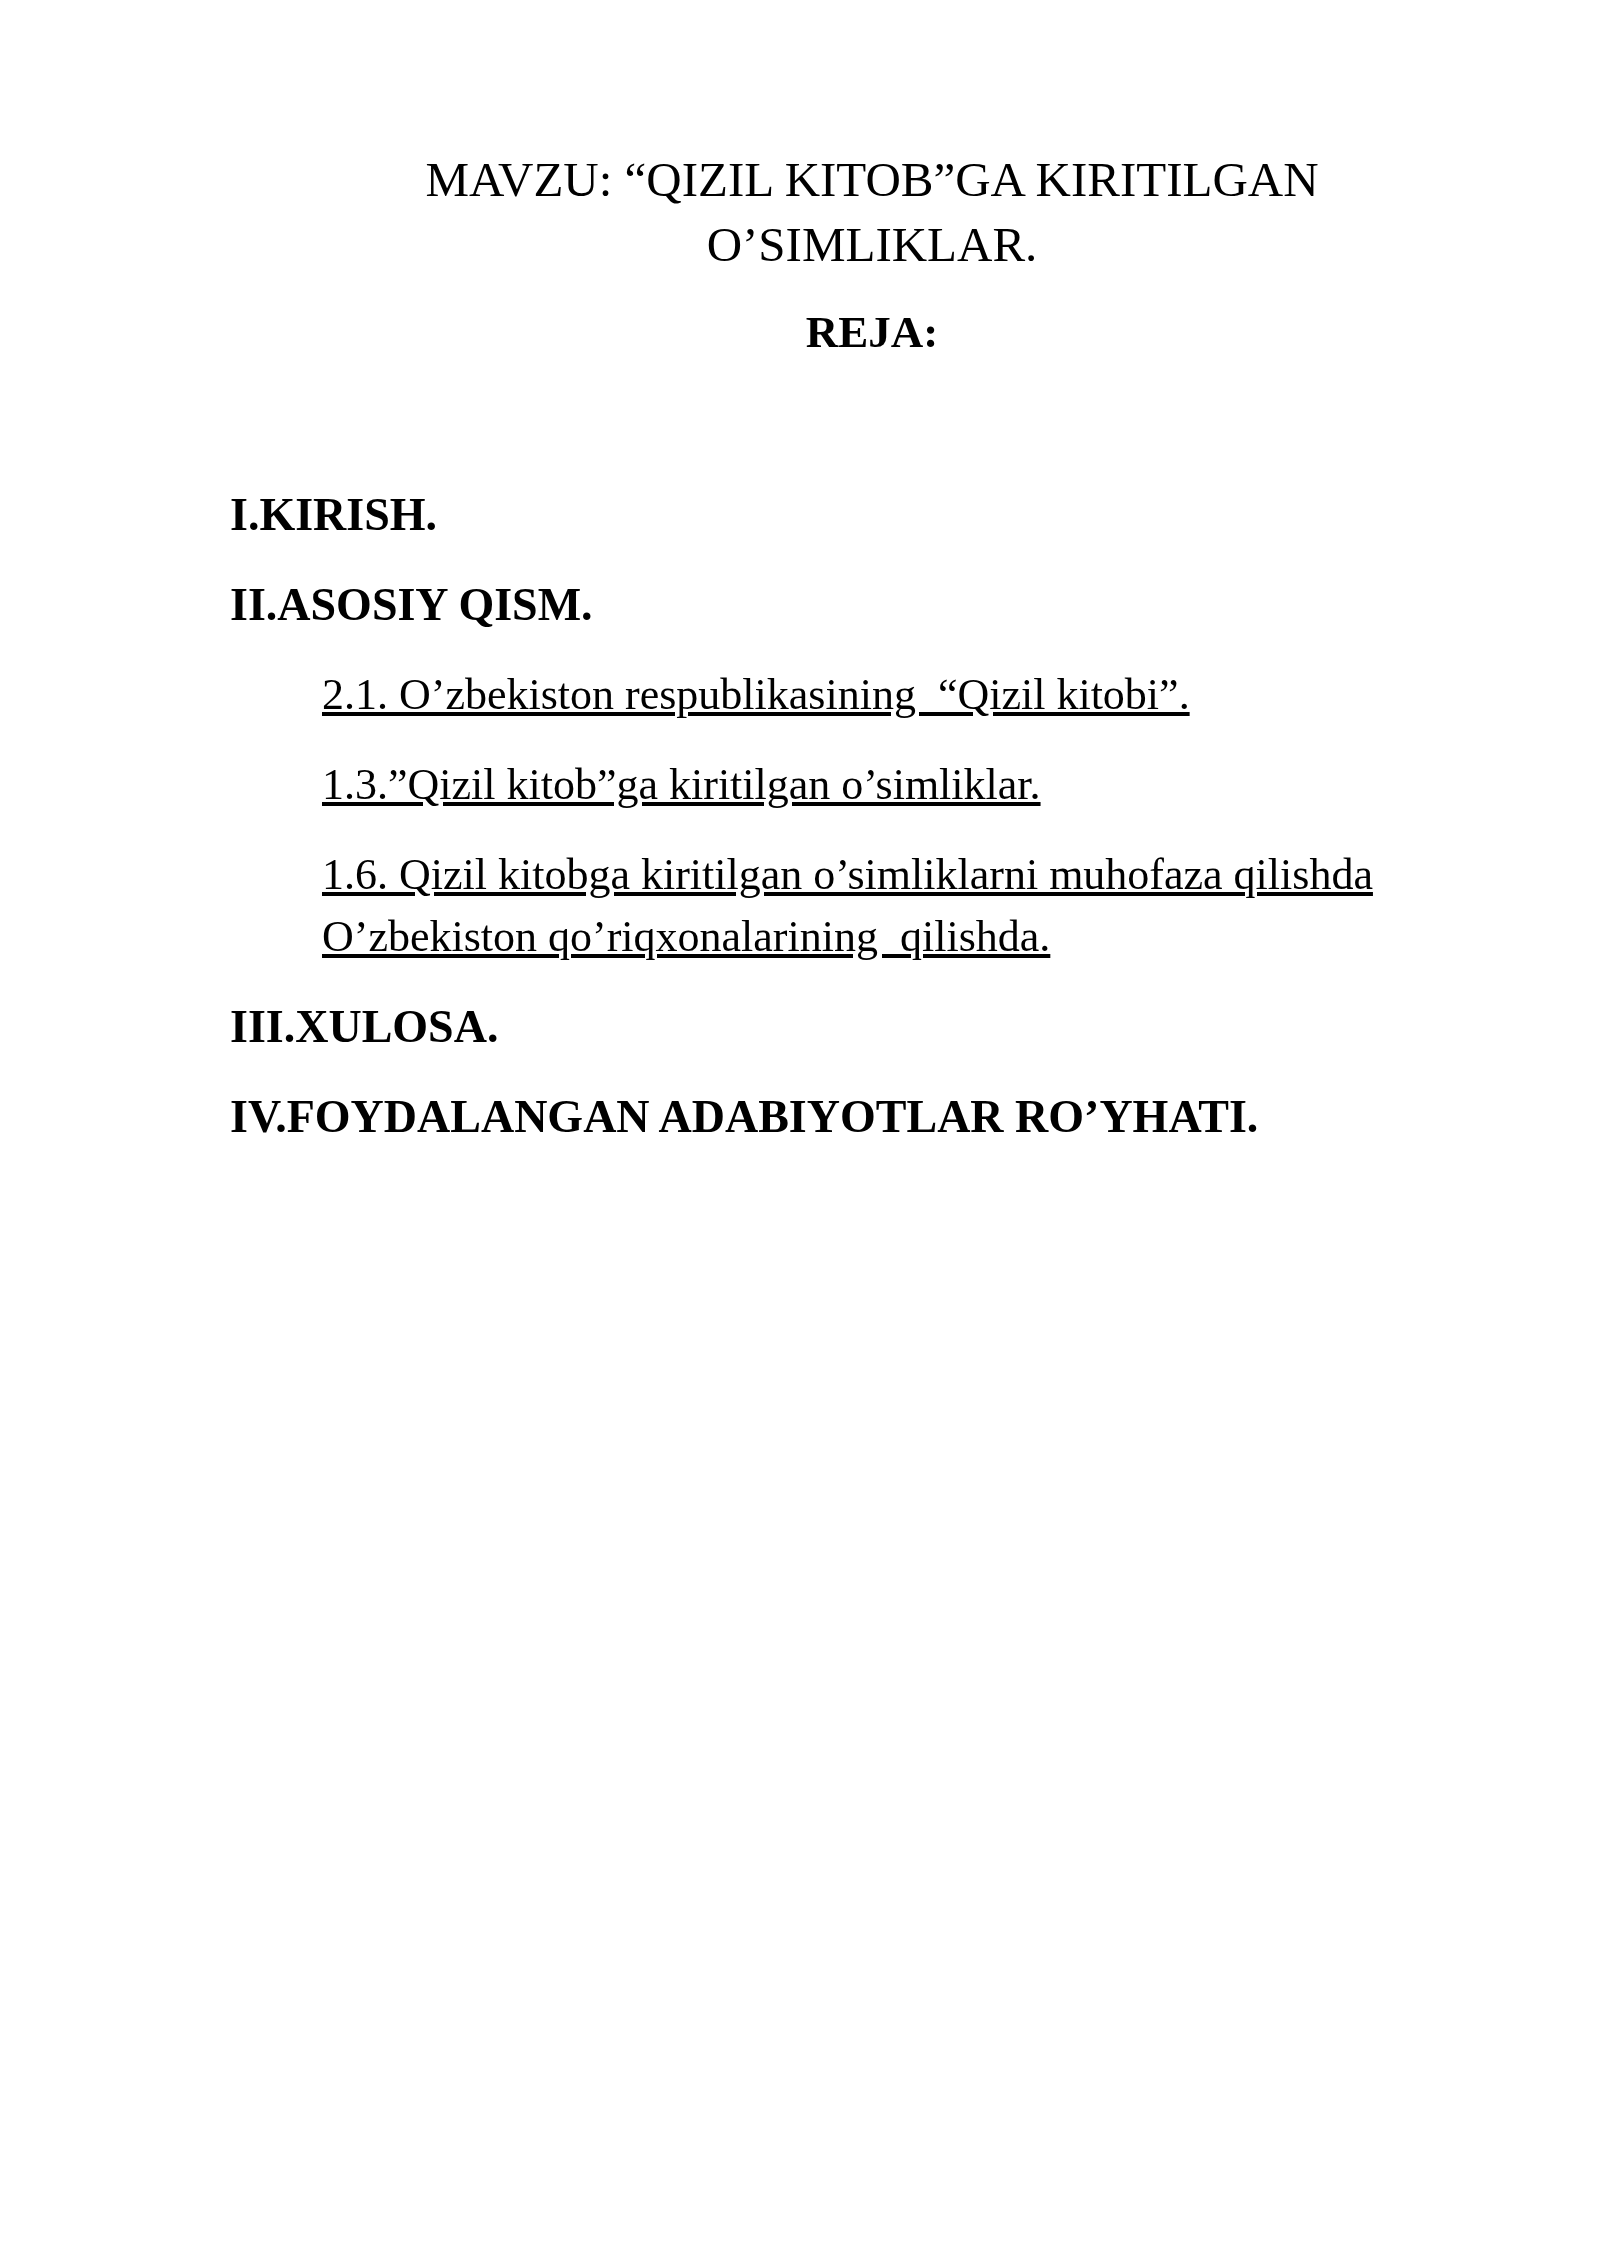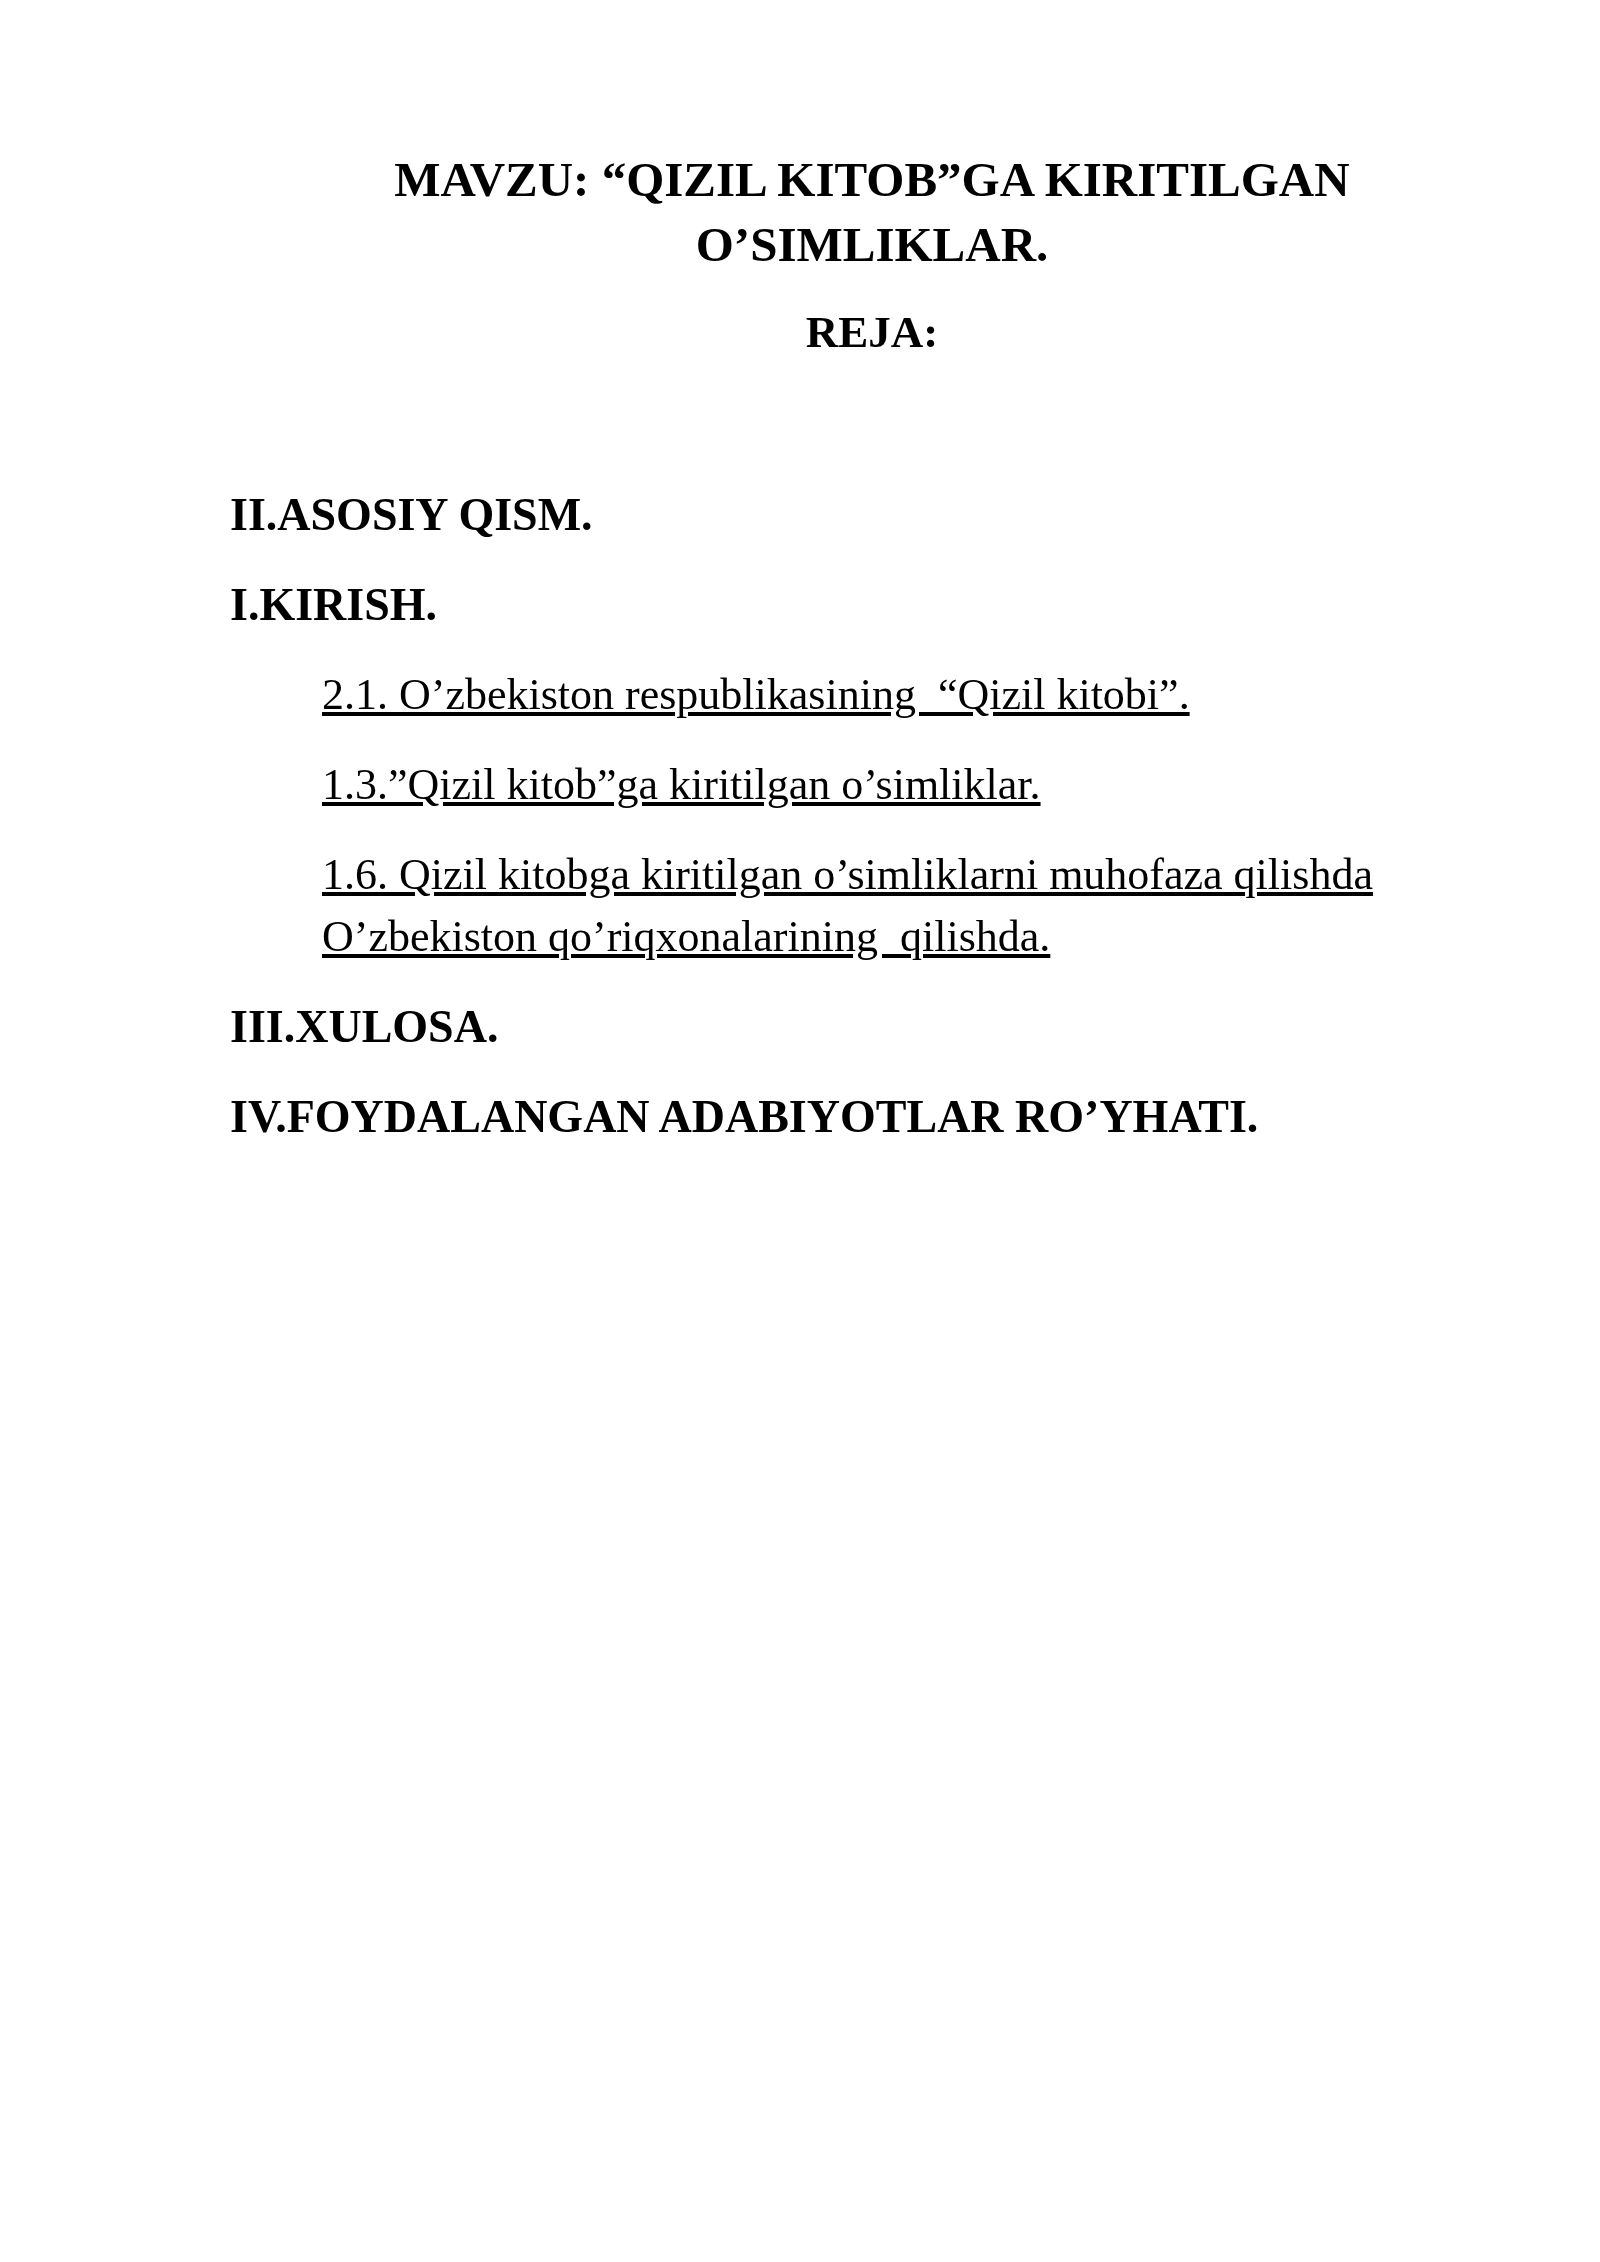--- a/index.html
+++ b/index.html
@@ -14,21 +14,21 @@
     box-sizing: border-box;
     background: #ffffff;
     color: #000000;
     font-family: "Liberation Serif", "DejaVu Serif", serif;
     padding: 147px 230px 0 230px;
     overflow: hidden;
   }
   .title-block {
     text-align: center;
     transform: translateX(72px);
-    font-weight: bold;
+    font-weight: normal;
     font-size: 49px;
     line-height: 65px;
   }
   .title-line {
     white-space: pre;
   }
   .plan-heading {
     text-align: center;
     transform: translateX(72px);
     font-weight: bold;
@@ -64,21 +64,21 @@
 
 <div class="page">
   <header class="title-block">
     <div class="title-line">MAVZU: “QIZIL KITOB”GA KIRITILGAN</div>
     <div class="title-line">O’SIMLIKLAR.</div>
   </header>
 
   <h2 class="plan-heading">REJA:</h2>
 
   <main class="outline">
+    <p class="section">I.KIRISH.</p>
     <p class="section">II.ASOSIY QISM.</p>
-    <p class="section">I.KIRISH.</p>
     <p class="subitem">2.1. O’zbekiston respublikasining  “Qizil kitobi”.</p>
     <p class="subitem">1.3.”Qizil kitob”ga kiritilgan o’simliklar.</p>
     <p class="subitem"><span class="wrap-line">1.6. Qizil kitobga kiritilgan o’simliklarni muhofaza qilishda</span><span class="wrap-line">O’zbekiston qo’riqxonalarining  qilishda.</span></p>
     <p class="section">III.XULOSA.</p>
     <p class="section">IV.FOYDALANGAN ADABIYOTLAR RO’YHATI.</p>
   </main>
 </div>
 
 </body></html>

